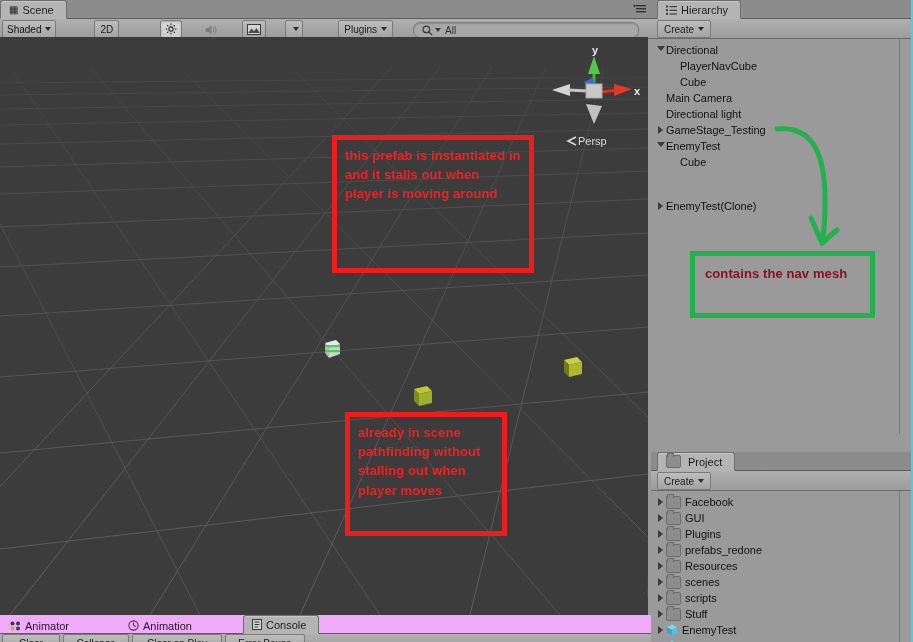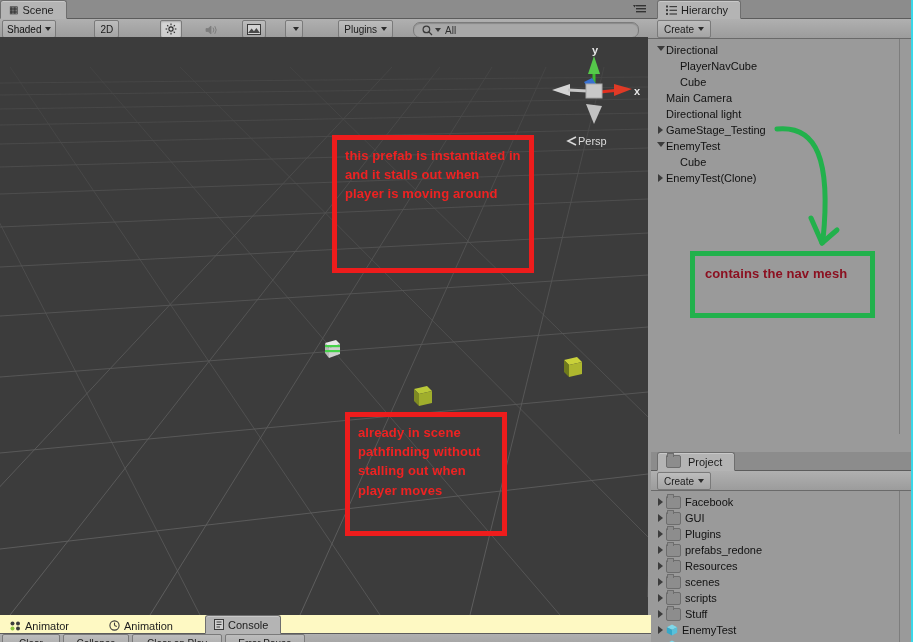--- a/index.html
+++ b/index.html
@@ -442,21 +442,21 @@
         <span>this prefab is instantiated in and it stalls out when player is moving around</span>
       </div>
 
       <div class="anno-box anno-red" style="left:345px;top:375px;width:162px;height:124px;">
         <span>already in scene pathfinding without stalling out when player moves</span>
       </div>
     </div>
   </div>
 
   <div class="bottom-dock">
-    <div class="tabstrip" style="background:#fef9c3;">
+    <div class="tabstrip" style="background:#f0abfc;gap:19px;">
       <div class="tab" style="margin-left:2px;">
         <svg width="11" height="10">
           <circle cx="2.5" cy="2.5" r="2" fill="#3c3c3c"></circle>
             <circle cx="8" cy="2.5" r="2" fill="#3c3c3c"></circle>
           <circle cx="2.5" cy="7.6" r="2" fill="#8cc63f"></circle>
             <circle cx="8" cy="7.6" r="2" fill="#3c3c3c"></circle>
         </svg>
         <span>Animator</span>
       </div>
       <div class="tab" style="margin-left:20px;">
@@ -548,21 +548,21 @@
           <div class="tree-row" style="padding-left: 4px;">
             <span class="twisty open">
               <i></i>
             </span>
             <span>EnemyTest</span>
           </div>
           <div class="tree-row" style="padding-left: 18px;">
             <span class="twisty"></span>
             <span>Cube</span>
           </div>
-          <div class="tree-row" style="padding-left: 4px;">
+          <div class="tree-row" style="padding-left: 4px; margin-top: 28px;">
             <span class="twisty">
               <i></i>
             </span>
             <span>EnemyTest(Clone)</span>
           </div>
         </div>
       <div class="scroll-col" style="top:0;"></div>
     </div>
 
     <svg style="position:absolute;left:0;top:0;width:262px;height:434px;pointer-events:none;">

